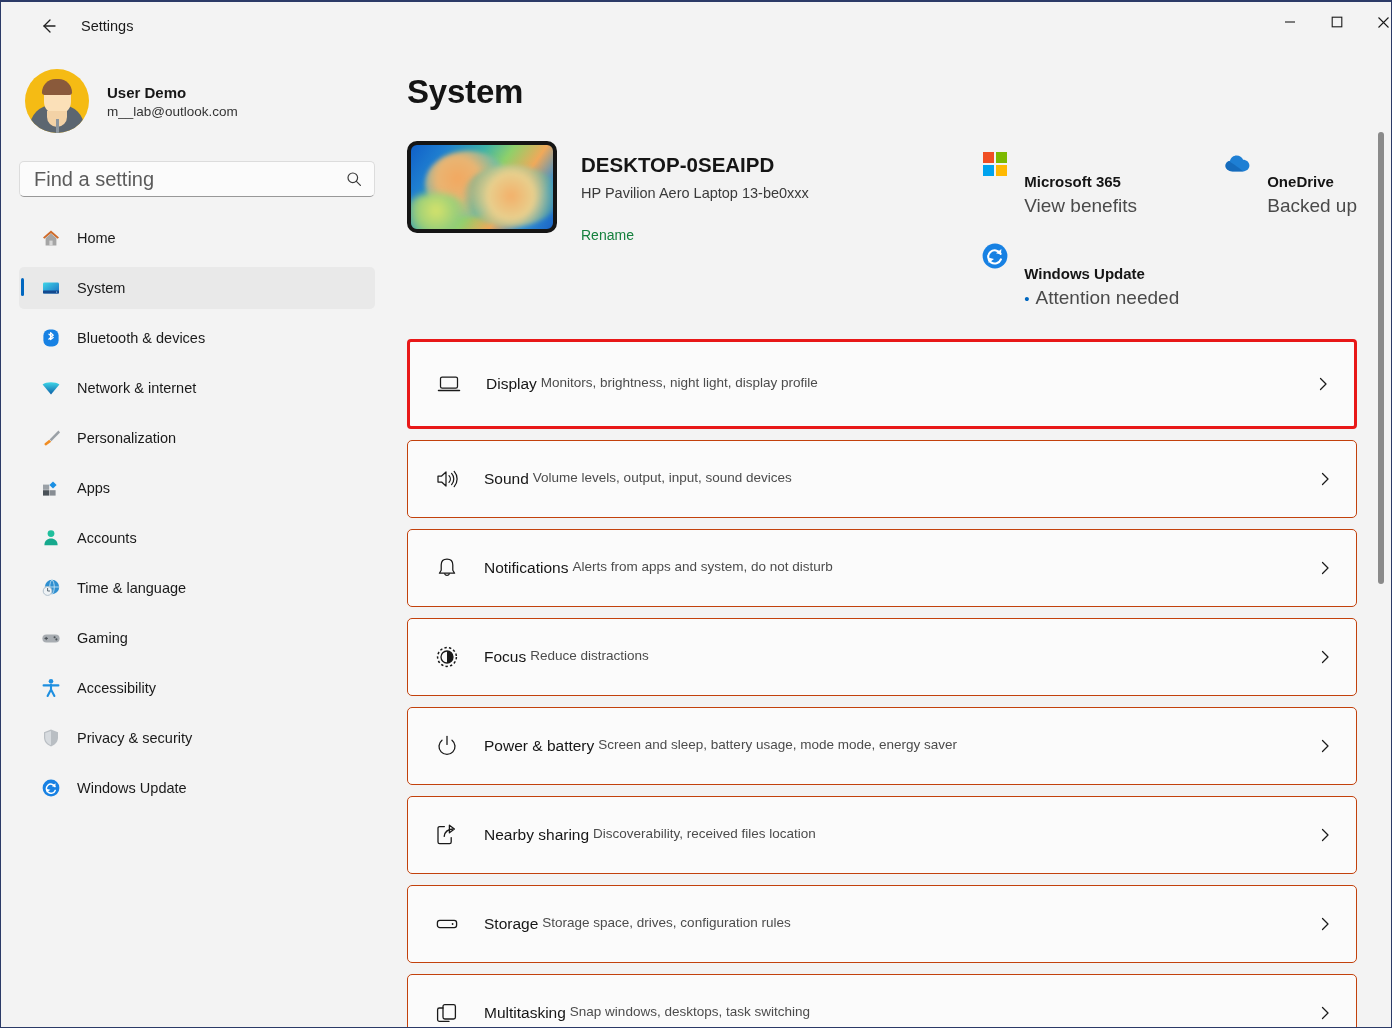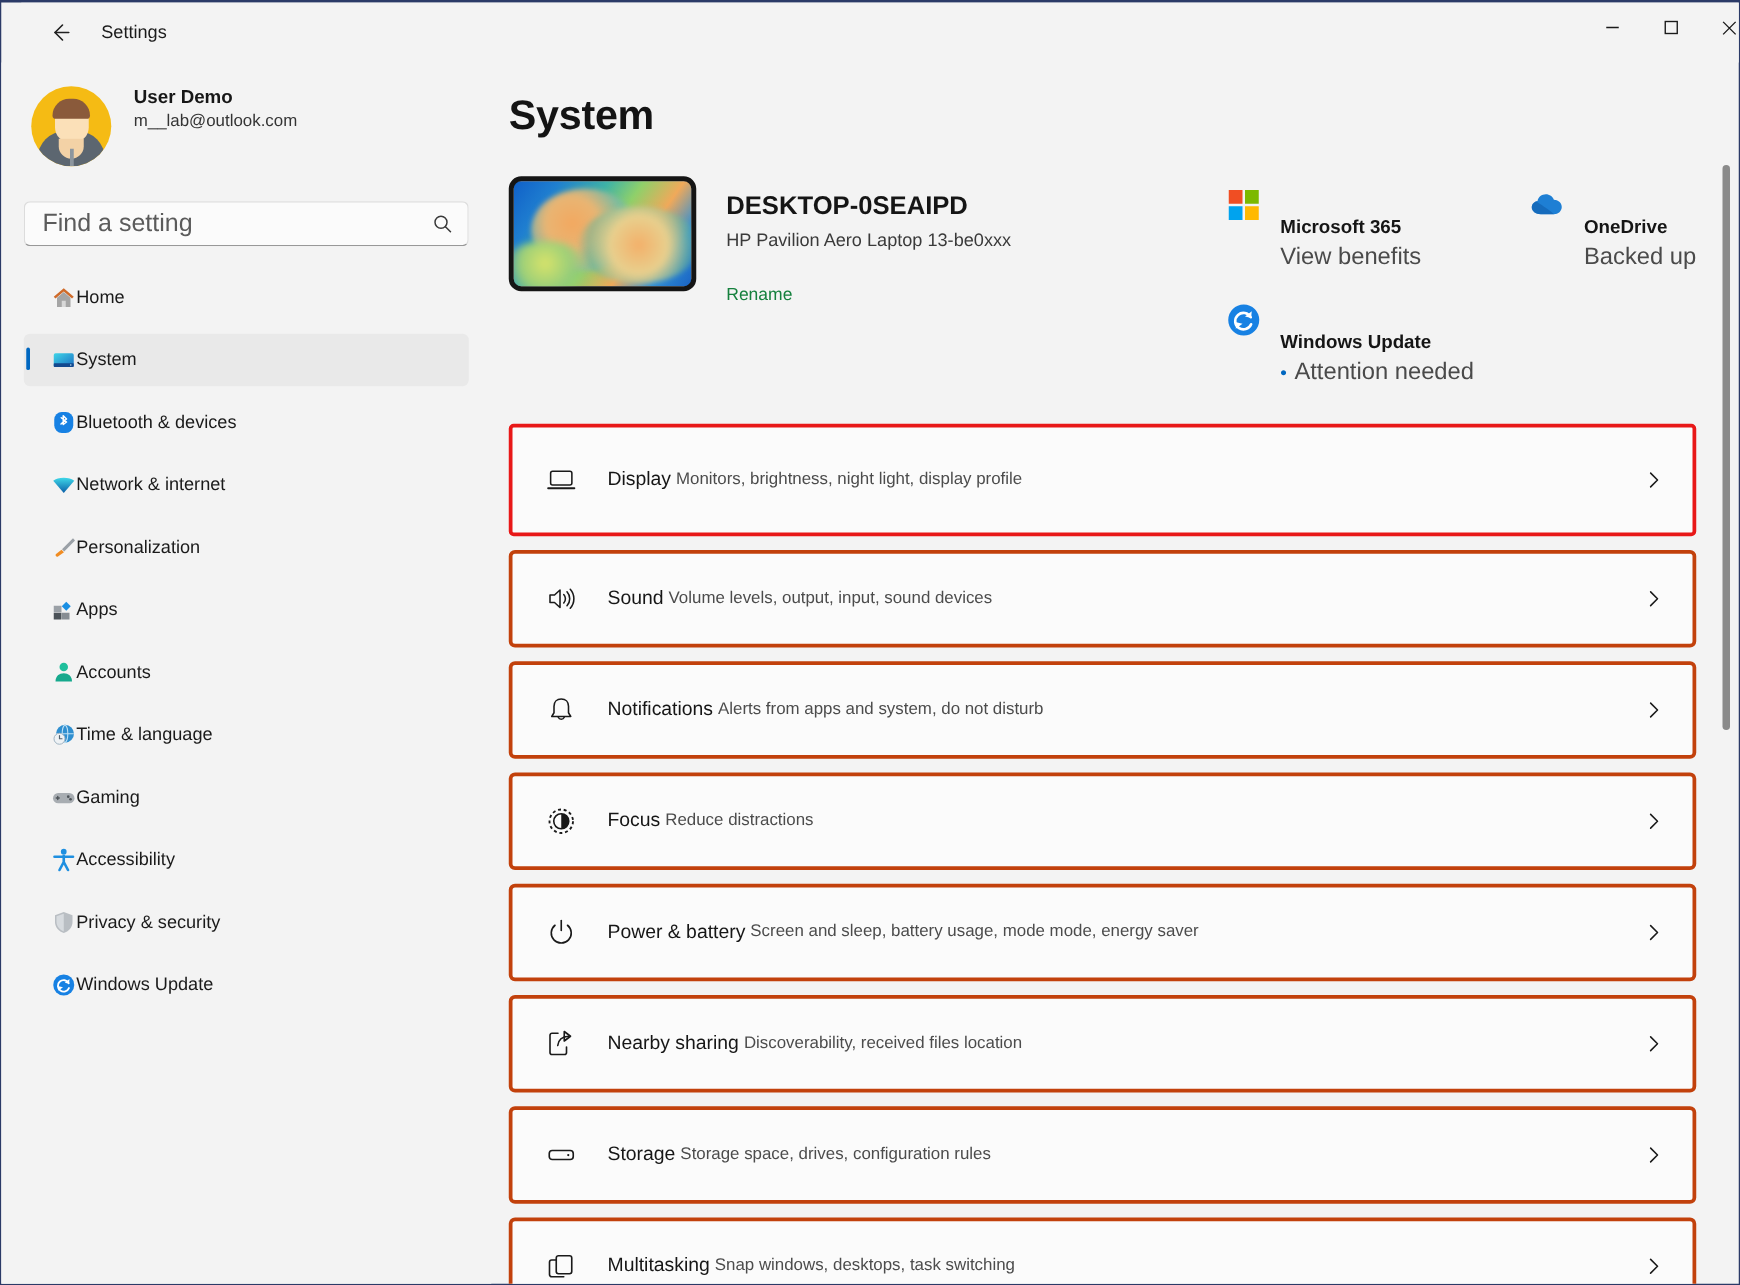--- a/index.html
+++ b/index.html
@@ -59,20 +59,21 @@
   .sidebar {
     position: absolute;
     top: 48px; left: 0;
     width: 392px;
     height: 980px;
     background: #f3f3f3;
     padding: 0 18px;
   }
   .profile {
     display: flex;
+    align-items: center;
     padding: 19px 6px 0 6px;
     gap: 18px;
   }
   .avatar {
     width: 64px; height: 64px;
     border-radius: 50%;
     background: #f5bb14;
     position: relative;
     overflow: hidden;
     flex: none;
@@ -144,20 +145,21 @@
   }
   .searchbox input::placeholder { color: #5b5b5b; }
 
   .navlist { margin-top: 20px; }
   .navitem {
     position: relative;
     height: 42px;
     display: flex;
     align-items: center;
     padding-left: 22px;
+    gap: 16px;
     border-radius: 5px;
     cursor: pointer;
     margin-bottom: 8px;
   }
   .navitem.active { background: #e9e9e9; }
   .navitem.active::before {
     content: "";
     position: absolute;
     left: 2px; top: 11px;
     width: 3px; height: 18px;
@@ -261,21 +263,21 @@
     font-size: 15px;
     margin-right: 6px;
   }
 
   
   .list { margin-top: 30px; }
   .row {
     position: relative;
     height: 78px;
     background: #fbfbfb;
-    border: 3px solid #c2410c;
+    border: 1px solid #c2410c;
     border-radius: 5px;
     display: flex;
     align-items: center;
     padding: 0 22px 0 24px;
     margin-bottom: 11px;
     cursor: pointer;
   }
   .row.highlighted {
     border: 3px solid #e81818;
     border-radius: 4px;

